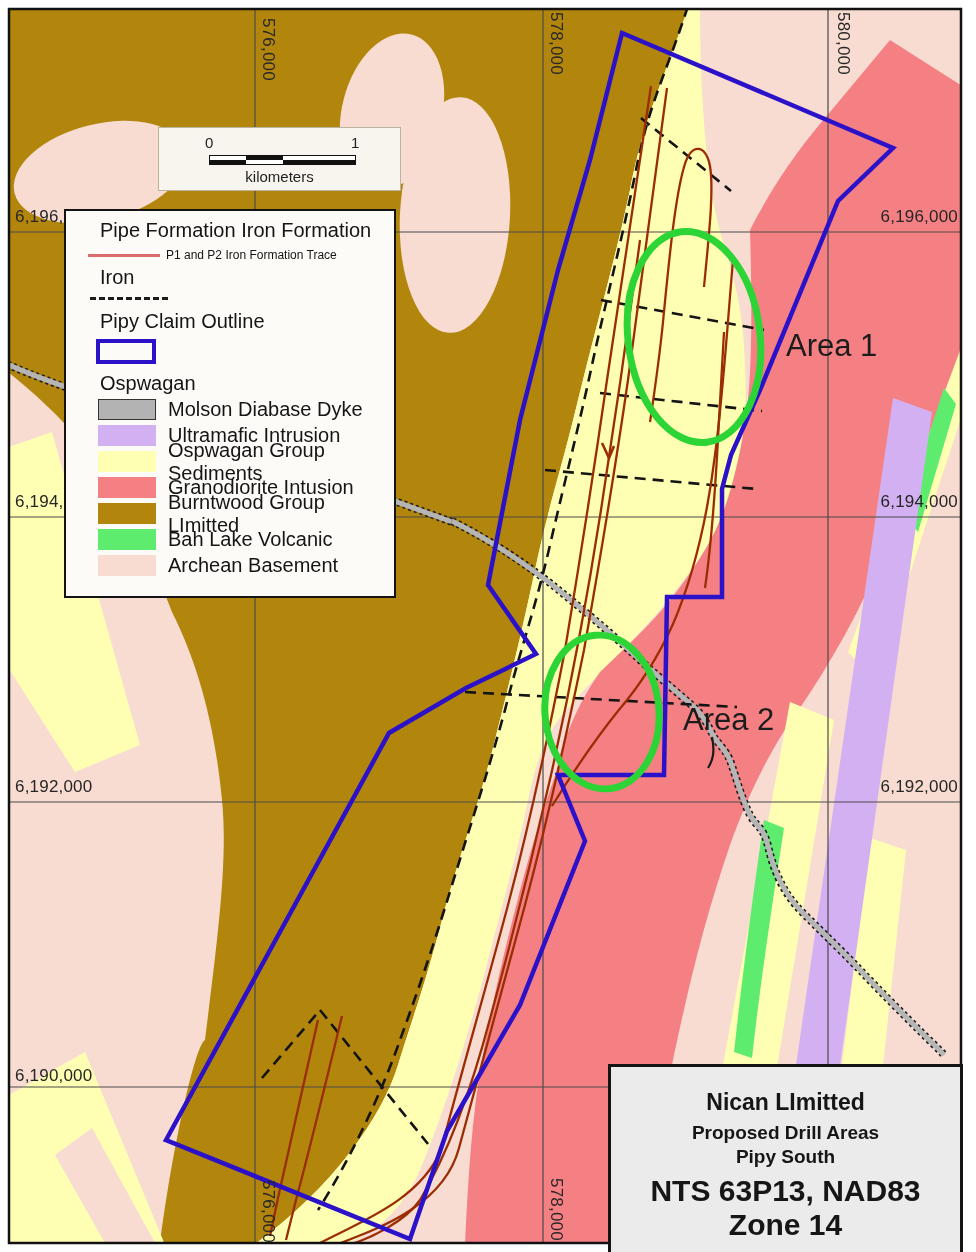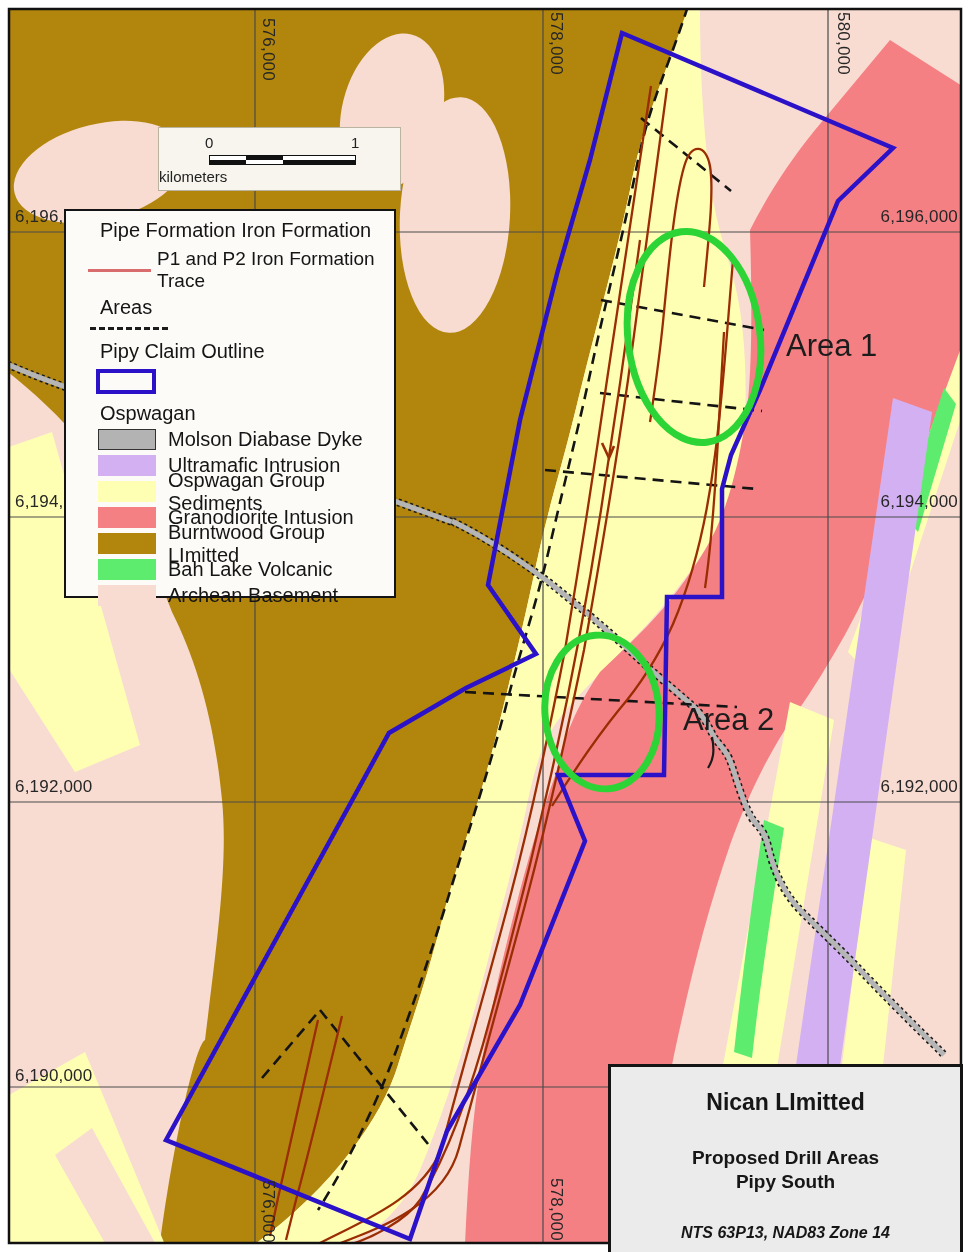--- a/index.html
+++ b/index.html
@@ -18,53 +18,53 @@
 
   
   .legend{
     position:absolute;left:64px;top:209px;width:332px;height:389px;z-index:5;
     background:#fcfbf8;border:2px solid #141414;box-sizing:border-box;
     padding:6px 0 0 0;font-size:20px;color:#151515;
   }
   .legend .t1{margin:2px 0 2px 34px;}
   .legend .trace-row{display:flex;align-items:center;margin:6px 0 4px 22px;}
   .legend .trace-line{width:72px;height:3px;margin-right:6px;background:var(--c-legend_trace_red);}
-  .legend .trace-label{font-size:19px;}
+  .legend .trace-label{font-size:12px;}
   .legend .fault-label{margin:4px 0 2px 34px;}
   .legend .fault-line{width:78px;border-top:3px dashed #1c1c1c;margin:8px 0 10px 24px;}
   .legend .claim-label{margin:8px 0 6px 34px;}
   .legend .claim-swatch{width:52px;height:17px;border:4px solid var(--c-claim_blue);margin:2px 0 8px 30px;}
   .legend .litho-title{margin:6px 0 4px 34px;}
   .litho-row{display:flex;align-items:center;margin:0 0 5px 32px;height:21px;}
   .litho-swatch{width:58px;height:21px;margin-right:12px;flex:0 0 auto;}
   .litho-swatch.bordered{border:1.5px solid #333;box-sizing:border-box;}
 
   
   .scalebar{
     position:absolute;left:158px;top:127px;width:243px;height:64px;z-index:4;
     background:#f8f5ee;border:1px solid #b9b39f;box-sizing:border-box;font-size:15px;color:#222;
   }
   .scalebar .num0{position:absolute;left:46px;top:6px;}
   .scalebar .num1{position:absolute;left:192px;top:6px;}
   .sb-bar{position:absolute;left:50px;top:27px;width:147px;height:10px;border:1px solid #111;box-sizing:border-box;display:flex;flex-direction:column;}
   .sb-row{display:flex;flex:1;}
   .sb-seg{height:100%;}
   .sb-w{background:#fff;} .sb-b{background:#111;}
-  .scalebar .units{position:absolute;left:0;top:40px;width:100%;}
+  .scalebar .units{position:absolute;left:0;top:40px;width:100%;text-align:center;}
 
   
   .titlebox{
     position:absolute;left:608px;top:1064px;width:355px;height:201px;z-index:5;
     background:#ebebeb;border:3px solid #141414;box-sizing:border-box;
     display:flex;flex-direction:column;align-items:center;justify-content:space-between;
     padding:22px 6px 20px 6px;color:#161616;text-align:center;
   }
   .titlebox .company{font-size:23px;font-weight:bold;}
   .titlebox .mid{font-size:19px;font-weight:bold;line-height:1.25;}
-  .titlebox .ref{font-size:16px;font-weight:bold;font-style:italic;}
+  .titlebox .ref{font-size:30px;font-weight:bold;}
 </style>
 </head>
 <body>
 
 <div class="stage">
 
   <svg class="map-svg" width="976" height="1252" viewBox="0 0 976 1252">
     <defs>
       <clipPath id="mapclip">
           <rect x="9" y="9" width="952" height="1234"></rect>
@@ -233,21 +233,21 @@
     </div>
     <div class="units">kilometers</div>
   </div>
 
   <div class="legend">
     <div class="t1">Pipe Formation Iron Formation</div>
     <div class="trace-row">
       <div class="trace-line"></div>
       <div class="trace-label">P1 and P2 Iron Formation Trace</div>
     </div>
-    <div class="fault-label">Areas</div>
+    <div class="fault-label">Iron</div>
     <div class="fault-line"></div>
     <div class="claim-label">Pipy Claim Outline</div>
     <div class="claim-swatch"></div>
     <div class="litho-title">Ospwagan</div>
 
     <div class="litho-row">
       <div class="litho-swatch bordered" style="background-color: rgb(179, 179, 179);"></div>
       <div>Molson Diabase Dyke</div>
     </div>
     <div class="litho-row">

